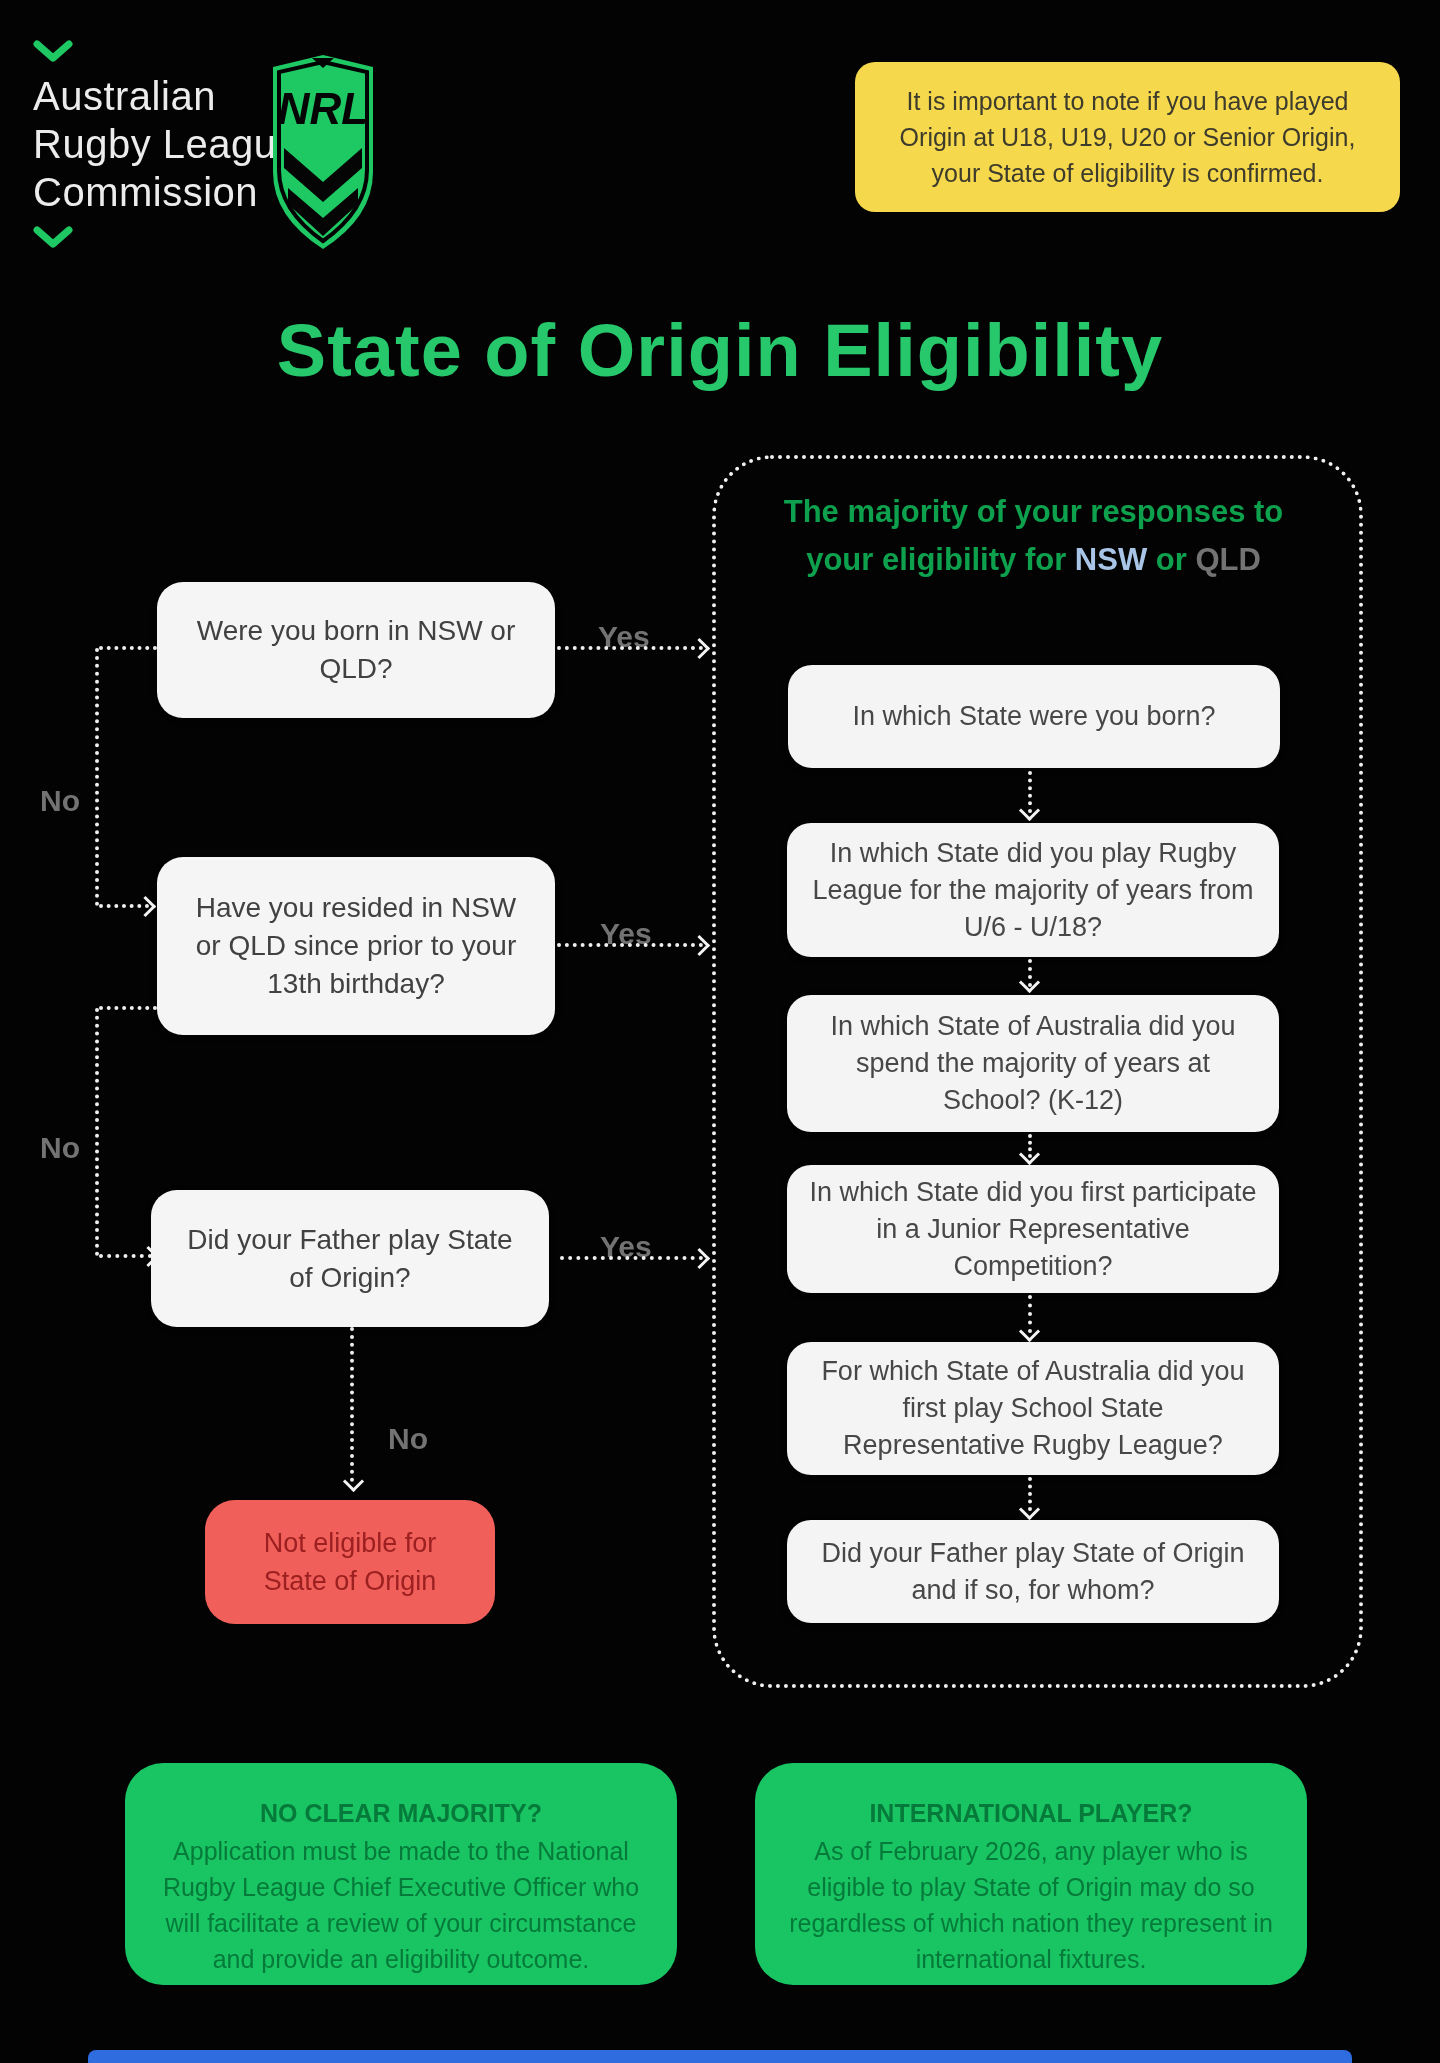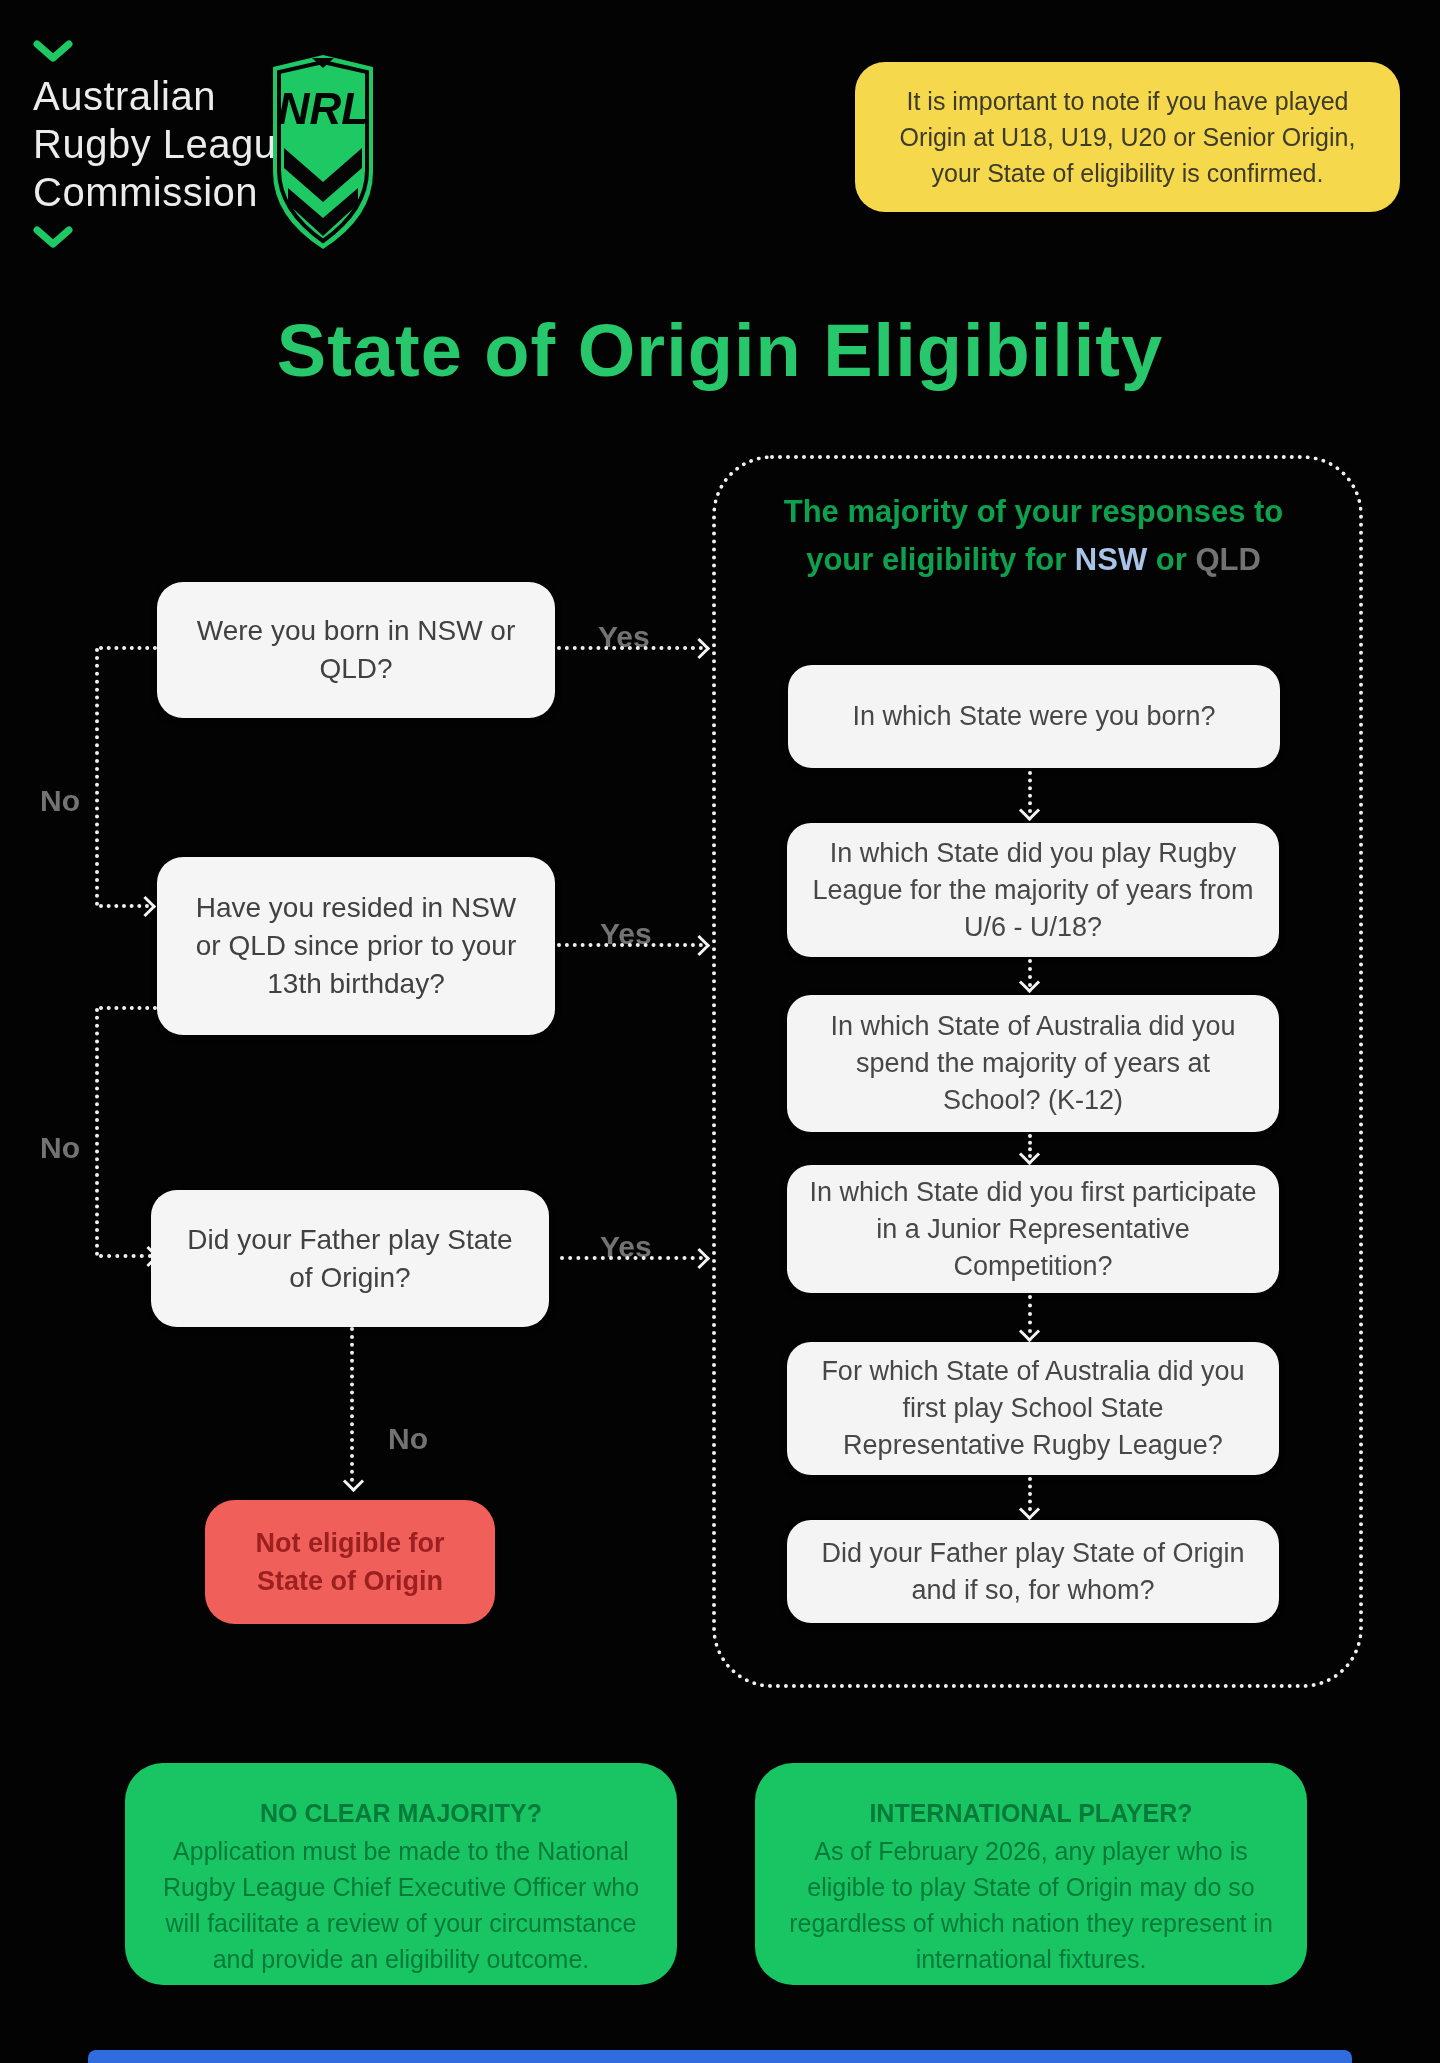--- a/index.html
+++ b/index.html
@@ -4,21 +4,21 @@
 <style>
   html,body{margin:0;padding:0;background:#000;}
   .page{
     position:relative;width:1440px;height:2063px;background:#030303;overflow:hidden;
     font-family:"Liberation Sans", sans-serif;
   }
   .abs{position:absolute;}
   
   .org-name{color:#ececec;font-size:40px;line-height:48px;font-weight:500;letter-spacing:.5px;}
   .note-box{
-    background:#f6d84d;color:#3d3b2b;border-radius:30px;
+    background:#f6d84d;color:#3d3b2b;border-radius:20px;
     display:flex;align-items:center;justify-content:center;text-align:center;
     font-size:25px;line-height:36px;font-weight:500;padding:0 34px;box-sizing:border-box;
   }
   .main-title{
     width:1440px;text-align:center;color:#26c86b;font-size:74px;font-weight:800;letter-spacing:1px;
   }
   
   .wbox{
     background:#f5f5f5;border-radius:26px;color:#414141;
     display:flex;align-items:center;justify-content:center;text-align:center;
@@ -27,21 +27,21 @@
   }
   .pbox{
     background:#f4f4f4;border-radius:24px;color:#474747;
     display:flex;align-items:center;justify-content:center;text-align:center;
     font-size:27px;line-height:37px;padding:0 22px;box-sizing:border-box;
     box-shadow:0 2px 6px rgba(0,0,0,.45);
   }
   .redbox{
     background:#f15f5b;border-radius:30px;color:#9c2020;
     display:flex;align-items:center;justify-content:center;text-align:center;
-    font-size:27px;line-height:38px;font-weight:700;padding:0 37px;box-sizing:border-box;
+    font-size:27px;line-height:38px;font-weight:400;padding:0 37px;box-sizing:border-box;
   }
   .greenbox{
     background:#19c562;border-radius:38px;color:#067a3a;
     text-align:center;font-size:25px;line-height:36px;font-weight:500;
     padding:32px 30px;box-sizing:border-box;
   }
   .greenbox .gb-title{font-weight:800;margin-bottom:2px;}
   
   .panel{
     border:4px dotted #efefef;border-radius:60px;background:transparent;

